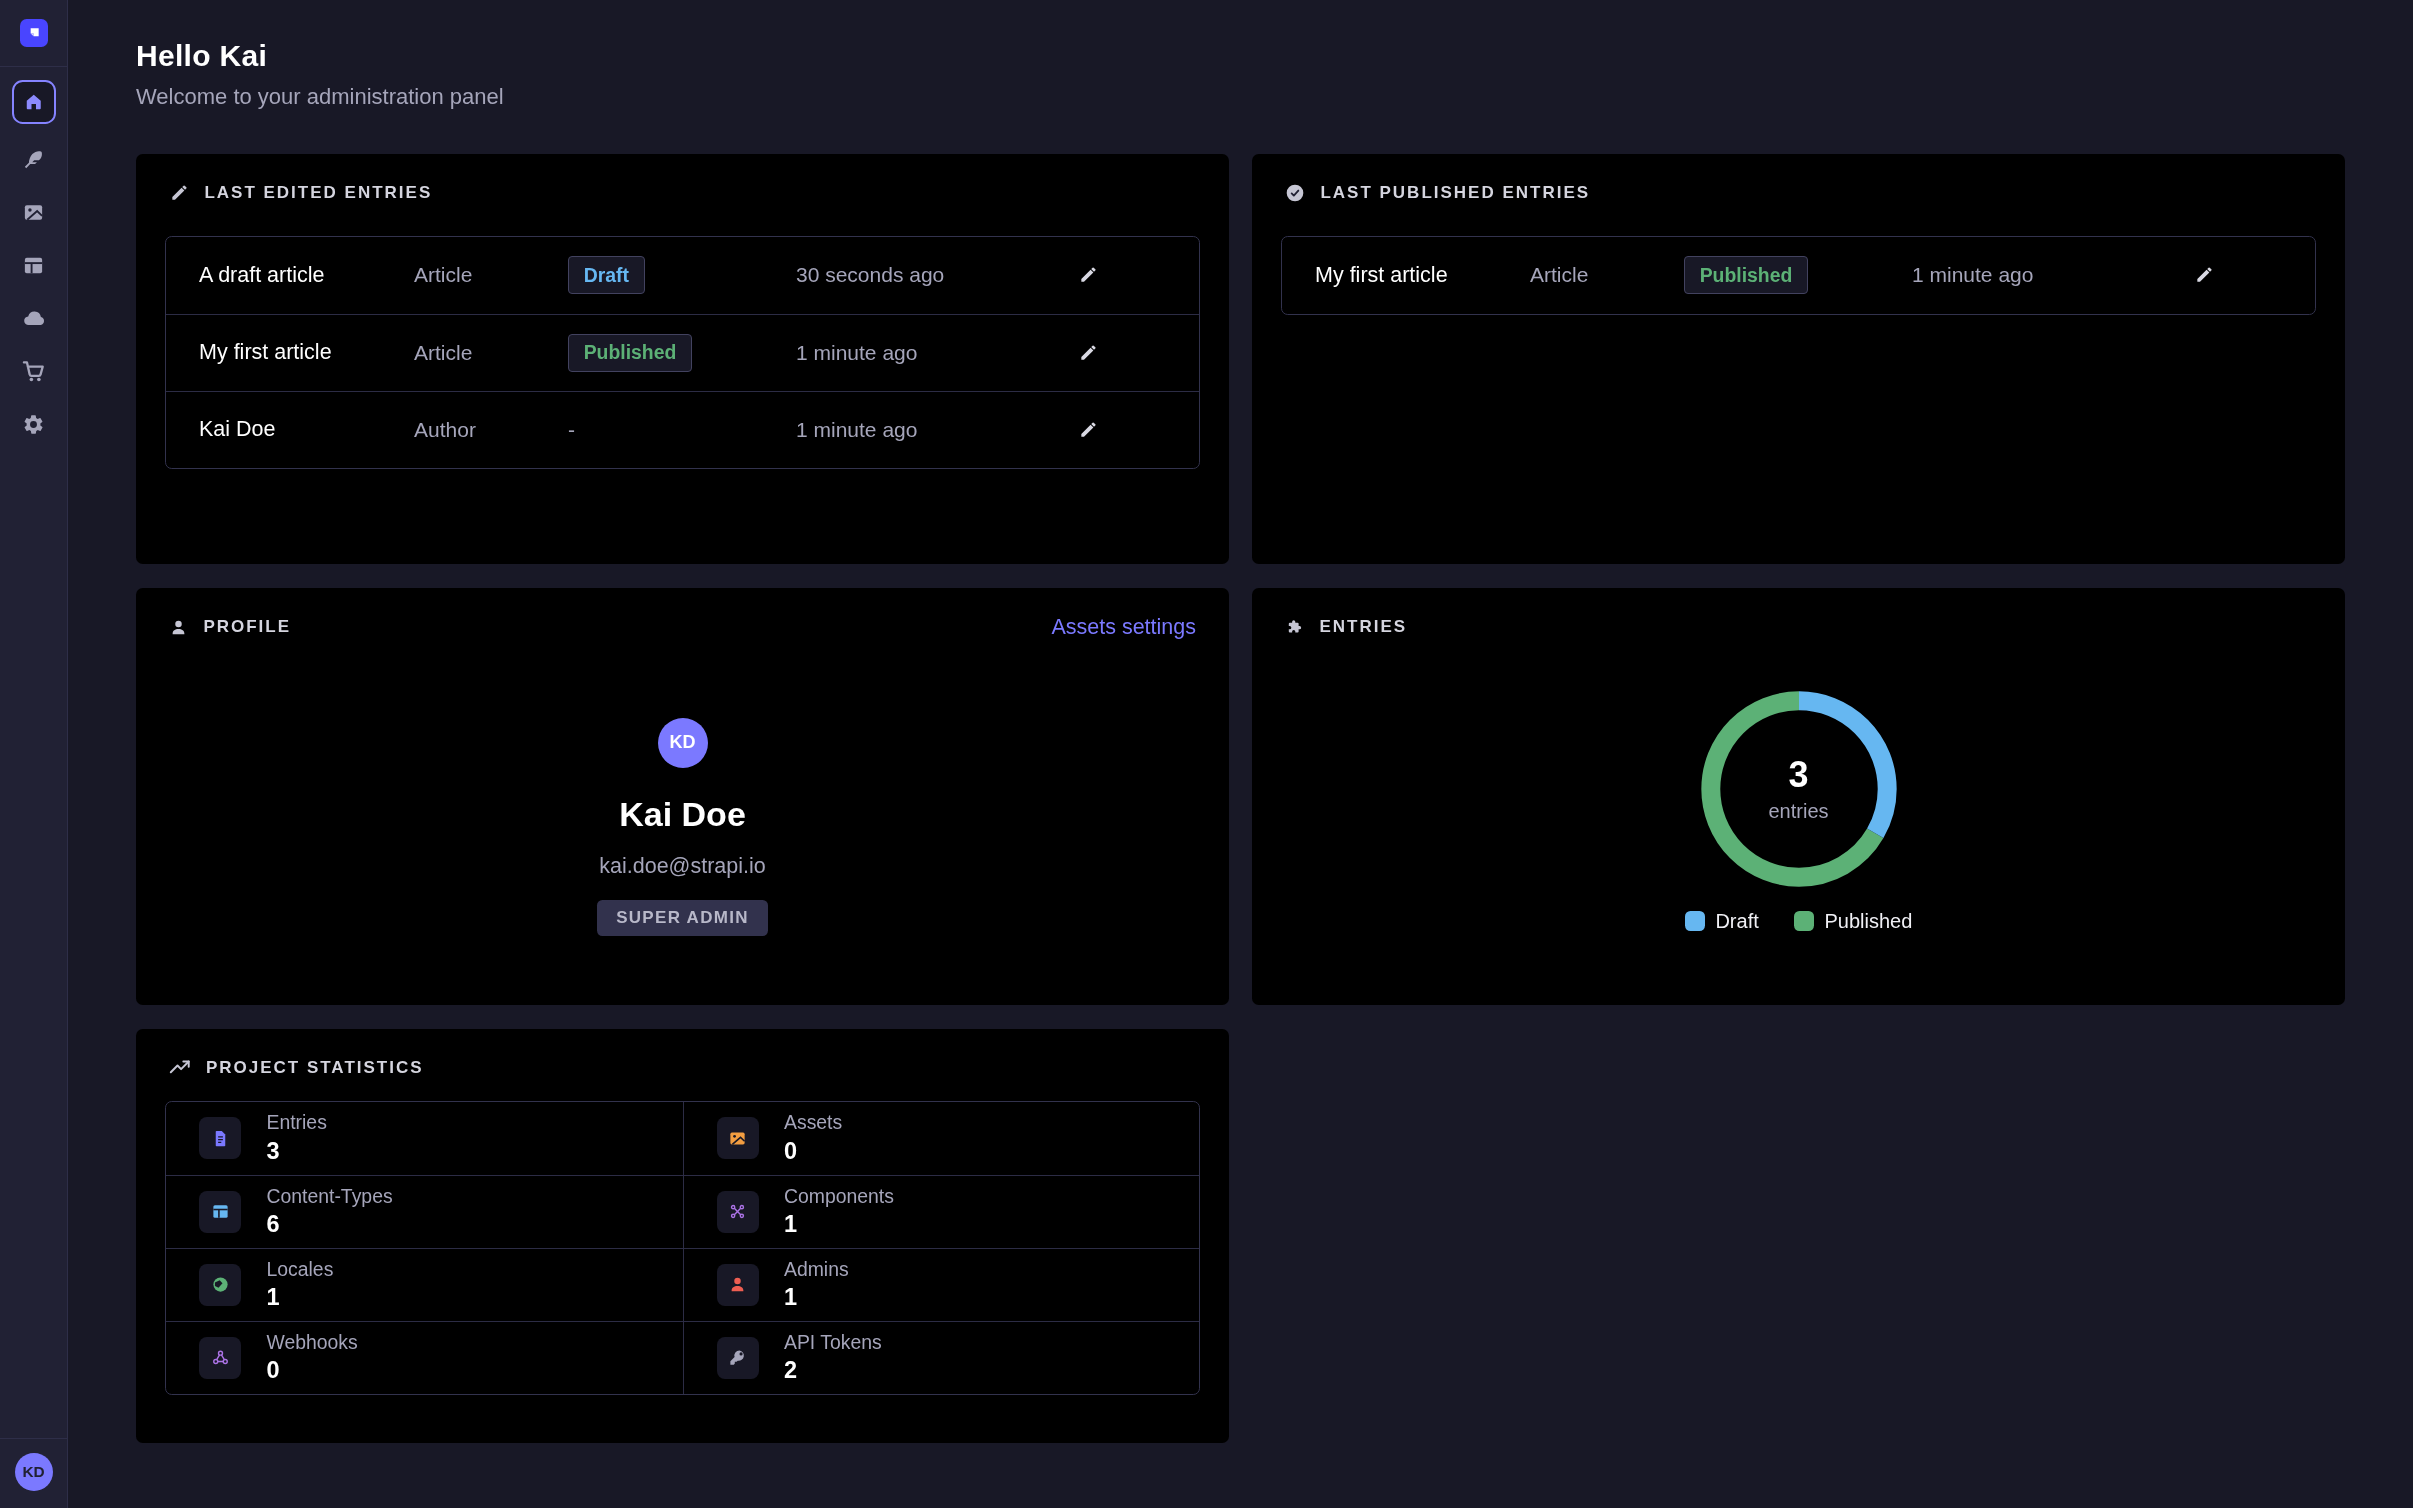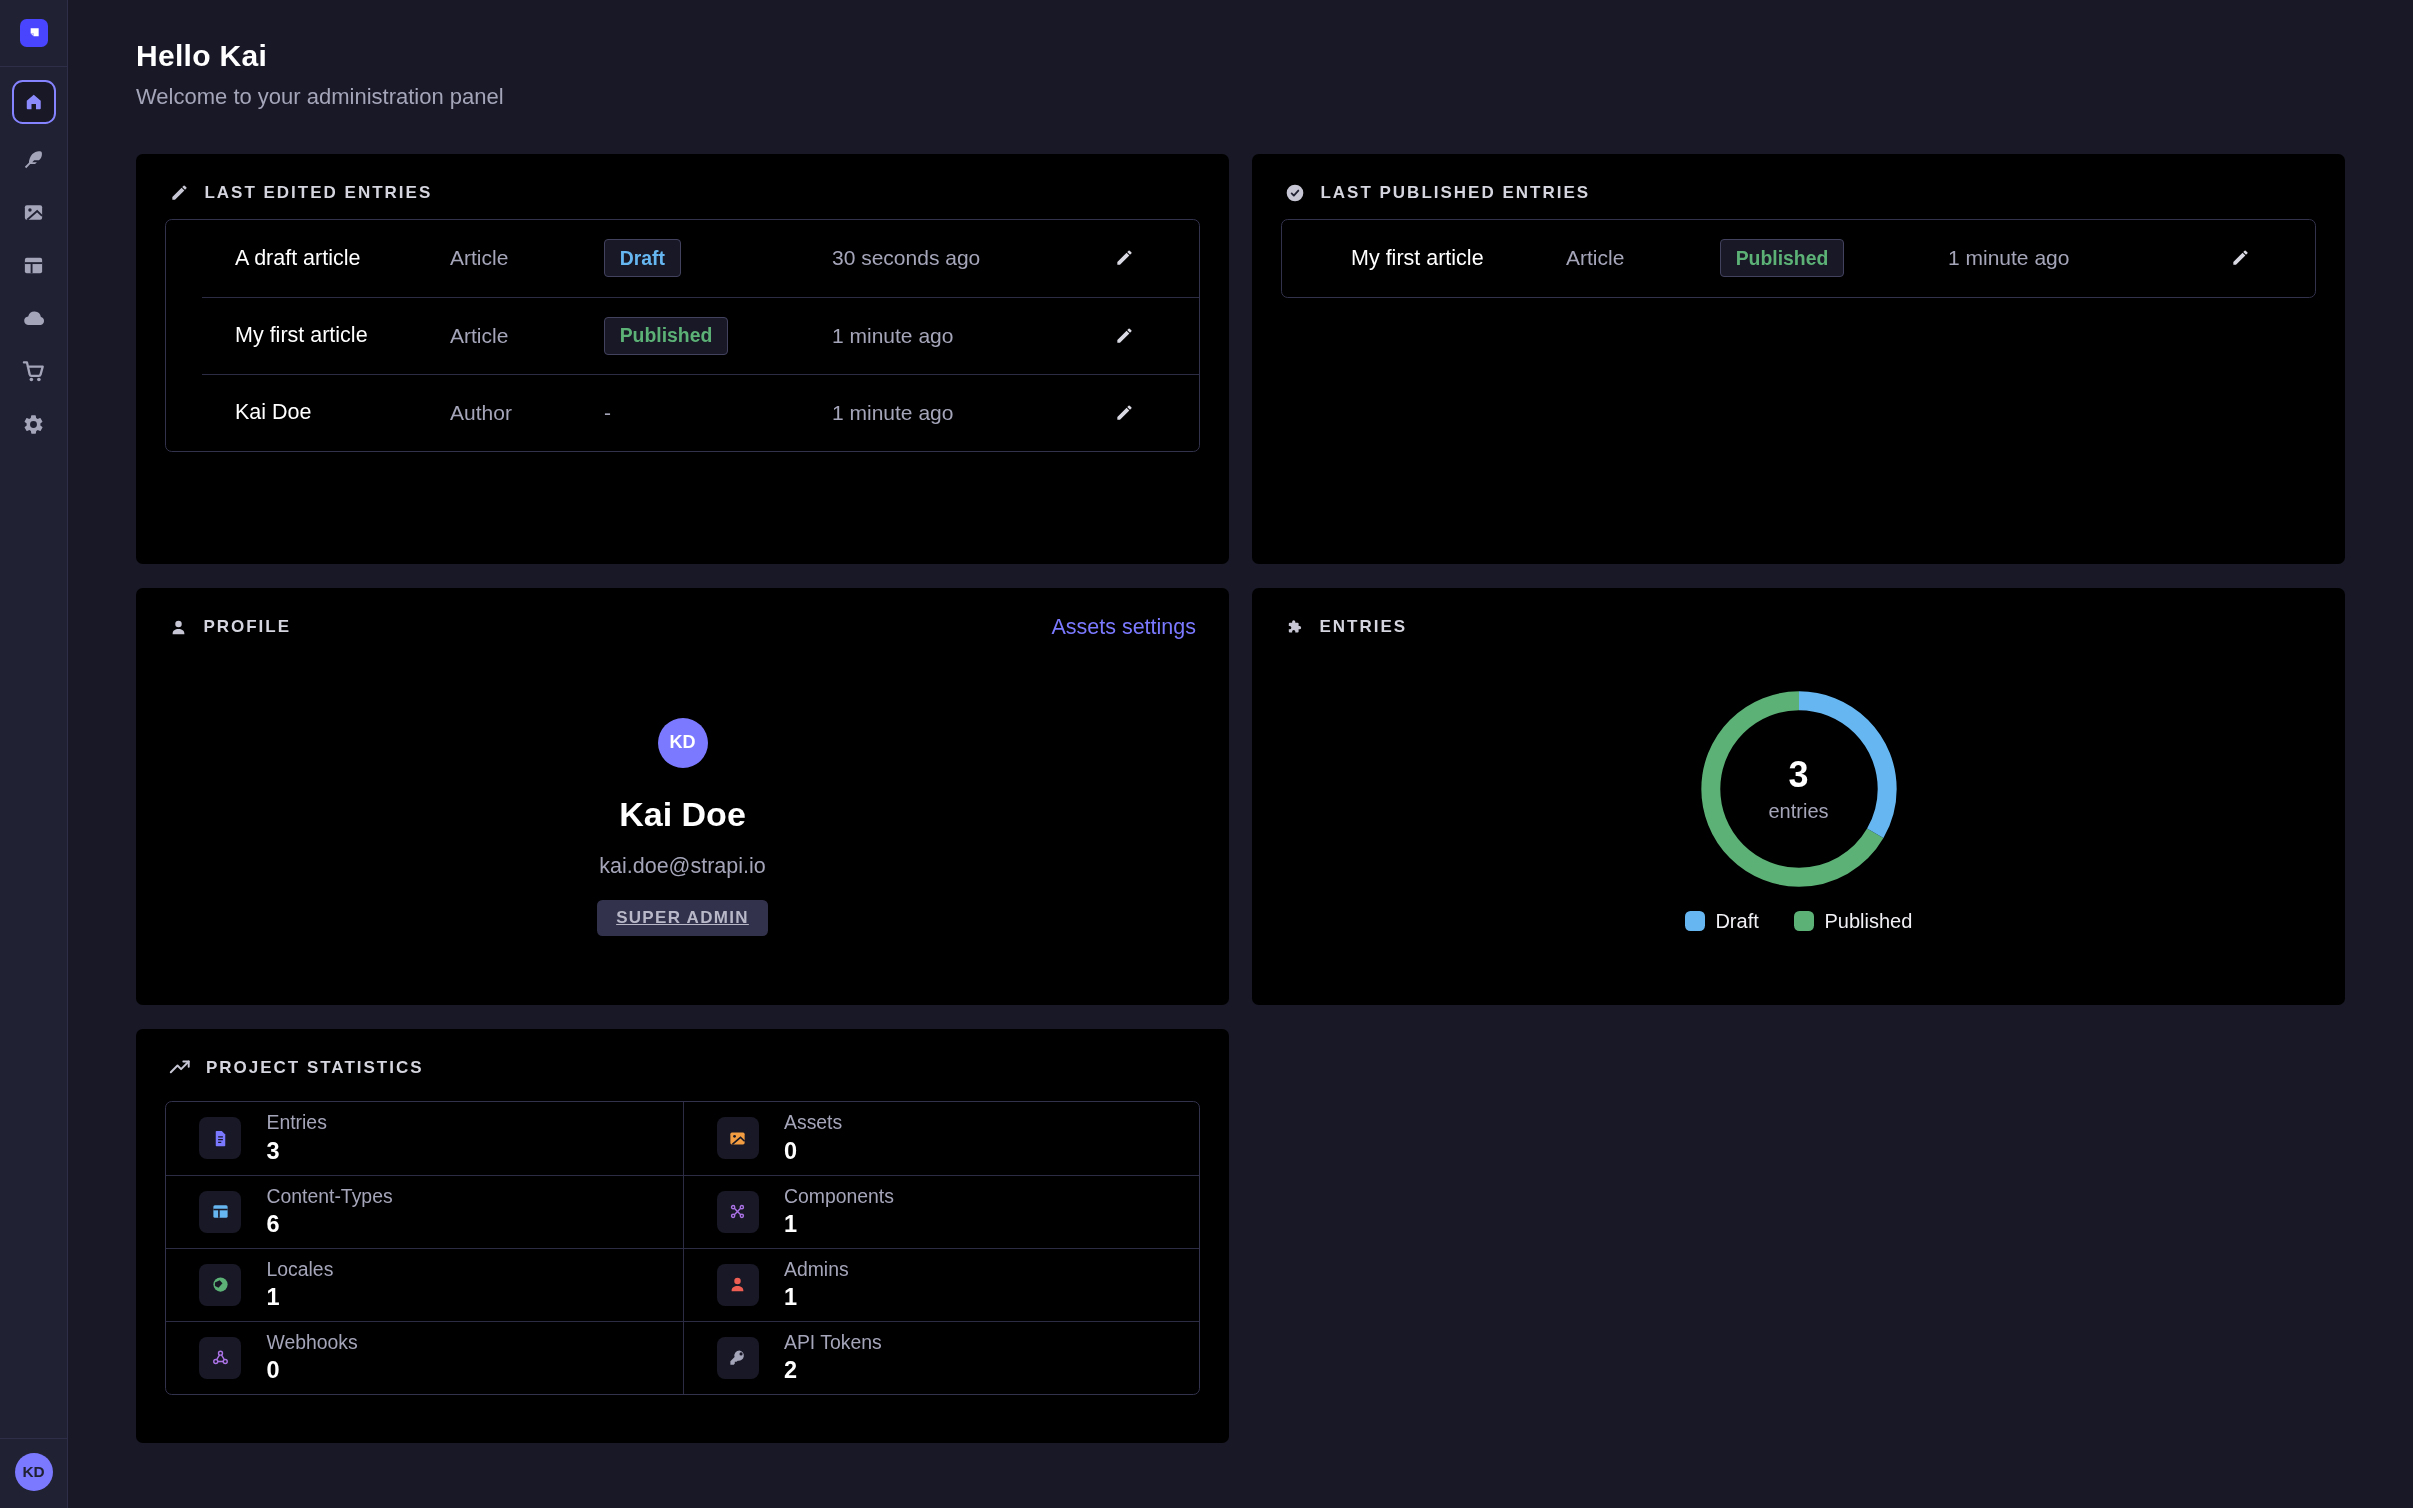--- a/index.html
+++ b/index.html
@@ -58,21 +58,21 @@
 
   .card-header { display:flex; align-items:center; gap:15.4px; height:23px; }
   .card-header .hicon { color:#c6c6d4; }
   .card-title {
     font-size:17px; font-weight:bold; letter-spacing:2px;
     color:#d5d5df; text-transform:uppercase;
   }
   .header-link { margin-left:auto; font-size:21.5px; color:#7b79ff; cursor:pointer; }
 
   
-  .etable { margin-top:14px; border:0.7px solid #32324d; border-radius:6.7px; margin-left:-4px; margin-right:-4px;padding-left:36px; }
+  .etable { margin-top:31px; border:0.7px solid #32324d; border-radius:6.7px; margin-left:-4px; margin-right:-4px; }
   .erow {
     height:77px; display:grid;
     grid-template-columns:215px 154px 228px 282px 1fr;
     align-items:center; padding:0 33px; cursor:pointer;
   }
   .erow + .erow { border-top:0.7px solid #2c2c45; }
   .cell-name { font-size:21.5px; font-weight:500; color:#ffffff; }
   .cell-type, .cell-time, .cell-dash { font-size:21px; color:#a5a5ba; }
   .badge {
     display:inline-block; padding:6.7px 14.7px; border:0.7px solid #42425f;
@@ -84,21 +84,21 @@
   .profile-body { display:flex; flex-direction:column; align-items:center; }
   .profile-avatar {
     width:50px; height:50px; border-radius:50%; background:#7b79ff;
     color:#ffffff; font-weight:bold; font-size:18px;
     display:flex; align-items:center; justify-content:center; margin-top:79px;
   }
   .profile-name { margin-top:27px; font-size:34px; font-weight:bold; color:#ffffff; }
   .profile-email { margin-top:20px; font-size:21.5px; color:#a5a5ba; }
   .profile-role {
     margin-top:21.5px; background:#32324d; color:#b8b8c9; border-radius:5.4px;
-    padding:8px 19px; font-size:17px; font-weight:bold; letter-spacing:1.3px;text-decoration:underline;
+    padding:8px 19px; font-size:17px; font-weight:bold; letter-spacing:1.3px;
   }
 
   
   .donut-wrap { display:flex; flex-direction:column; align-items:center; }
   .donut-box { position:relative; width:196px; height:196px; margin-top:52px; }
   .donut-center {
     position:absolute; inset:0; display:flex; flex-direction:column;
     align-items:center; justify-content:center;
   }
   .donut-count { font-size:36px; font-weight:bold; color:#ffffff; }

